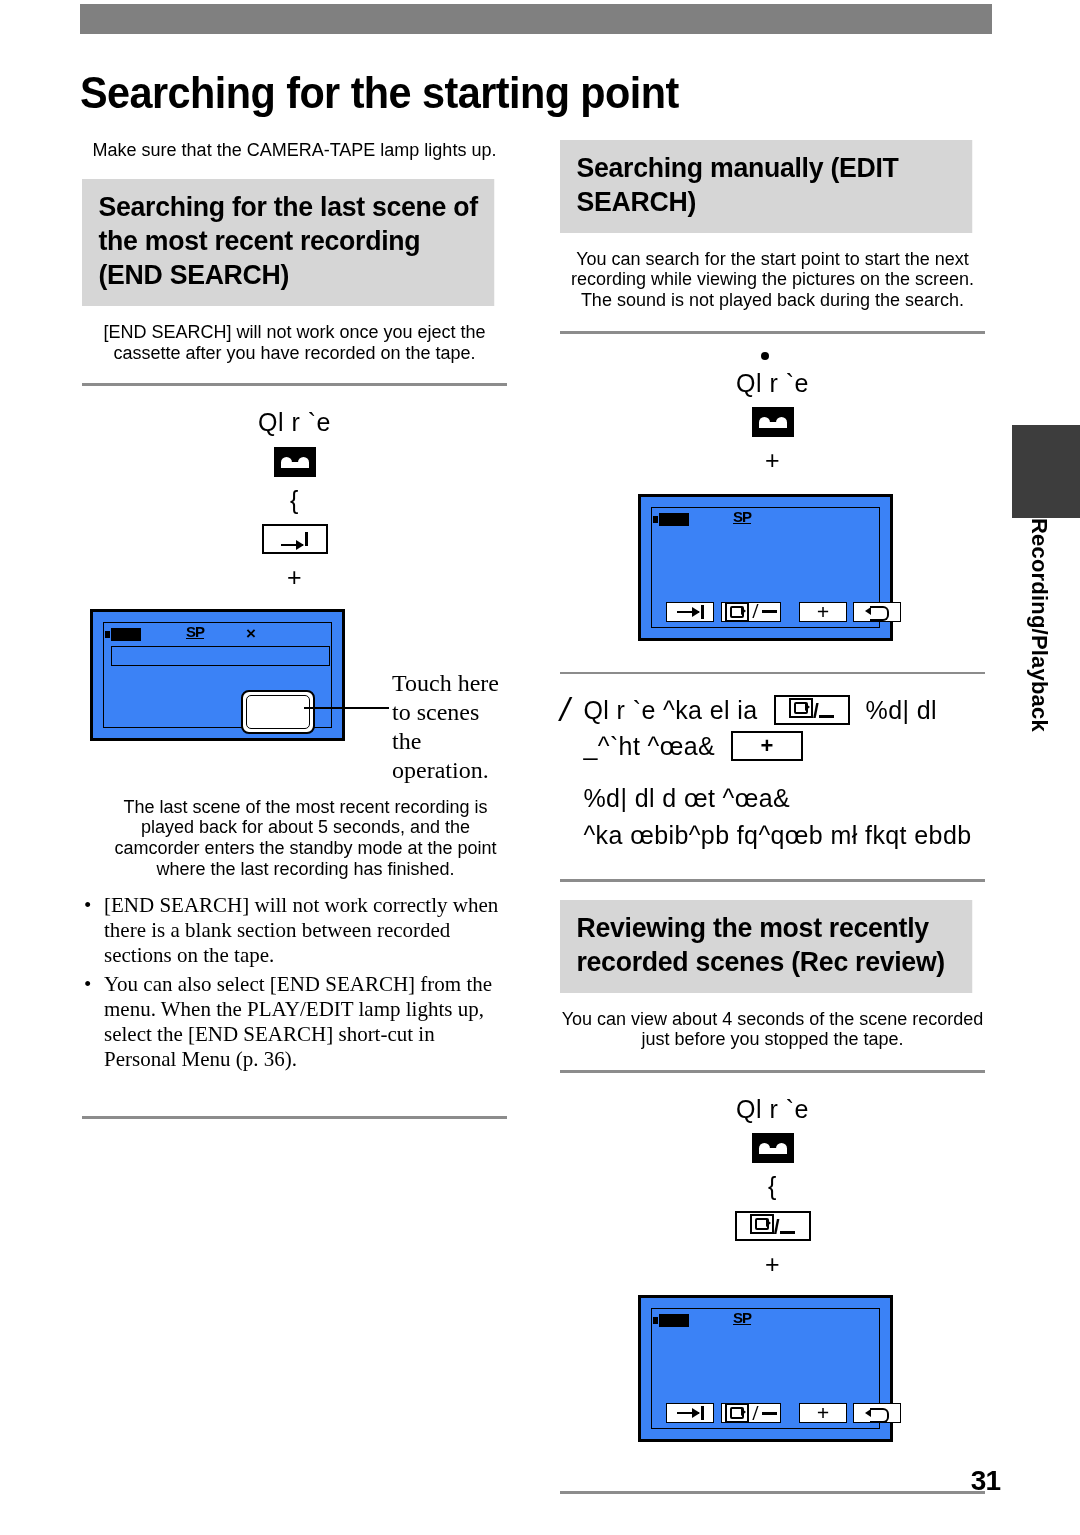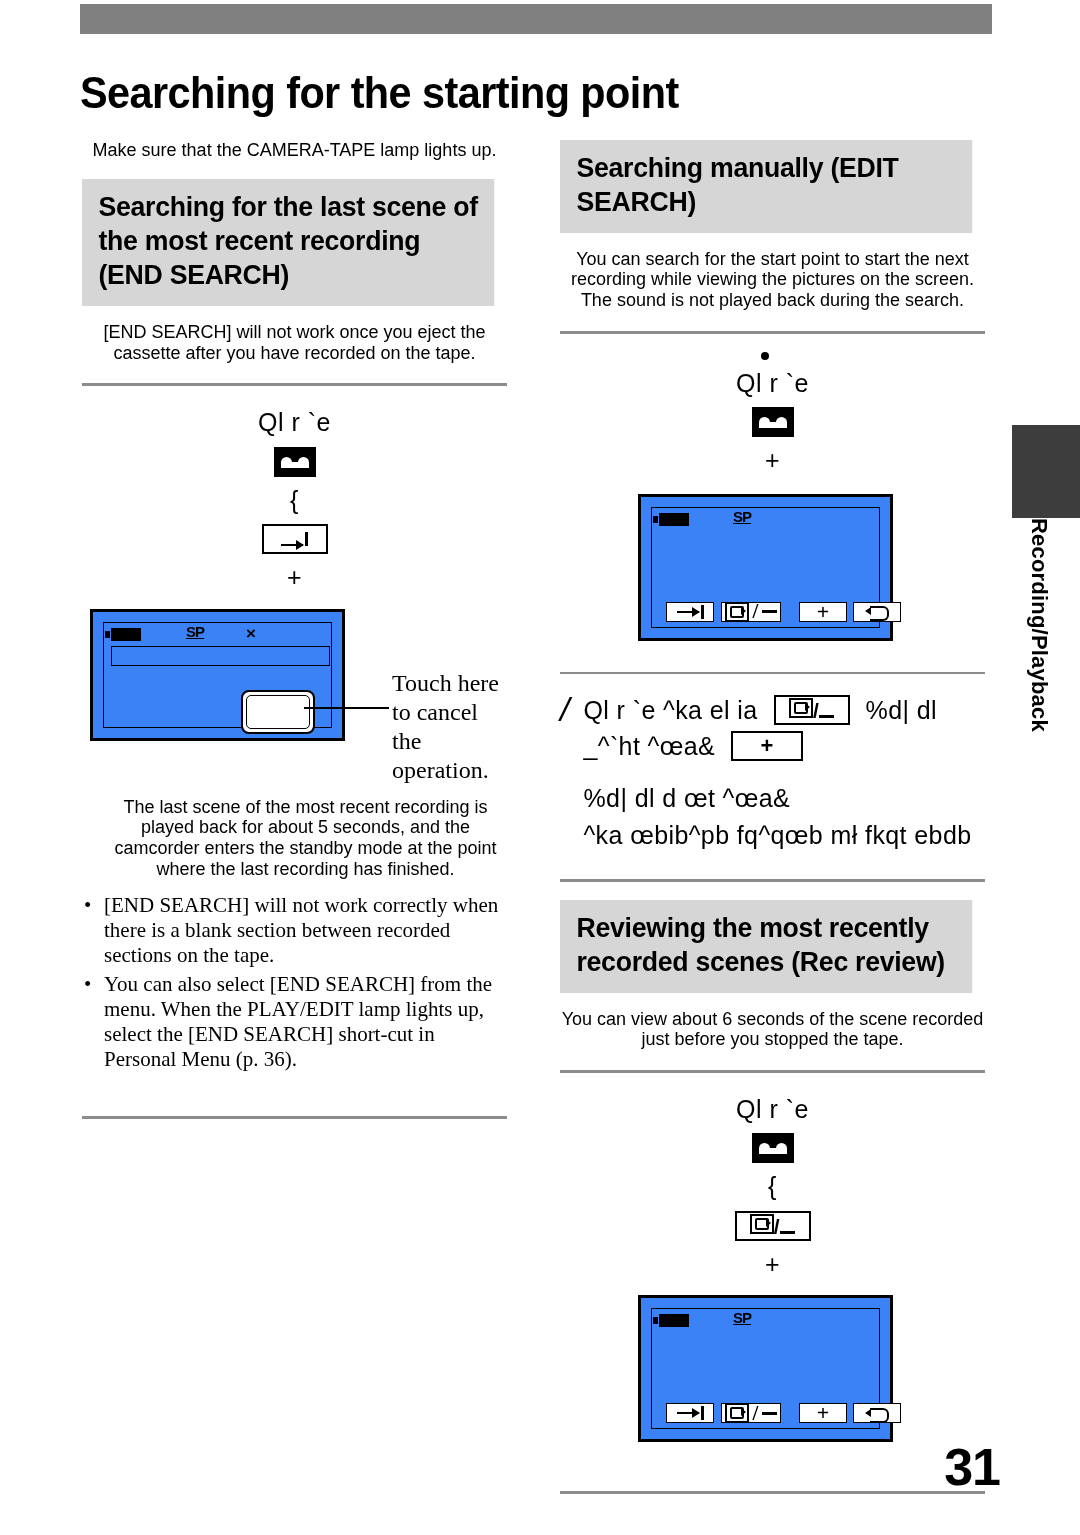--- a/index.html
+++ b/index.html
@@ -364,21 +364,21 @@
     white-space: nowrap;
   }
 
   
   #page-number {
     position: absolute;
     right: 80px;
     bottom: 38px;
     font-family: "Liberation Sans", sans-serif;
     font-weight: bold;
-    font-size: 52px;
+    font-size: 28px;
     letter-spacing: -1px;
   }
 </style>
 </head>
 <body>
 
 <div id="top-bar"></div>
 
 <h1 id="page-title">Searching for the starting point</h1>
 
@@ -407,21 +407,21 @@
   <div style="position:relative; height:150px; margin-top:6px;">
     <div class="lcd" style="position:absolute; left:8px; top:0; width:255px; height:132px;">
       <div class="lcd-inner"></div>
       <span class="batt"></span>
       <span class="sp" style="left:93px;">SP</span>
       <span class="xmark" style="left:153px;">×</span>
       <span class="topbar" style="left:18px; right:12px; top:34px; height:18px;"></span>
       <span class="cancel-btn" style="left:148px; top:78px; width:70px; height:40px;"></span>
     </div>
     <div class="callout-line" style="left:222px; top:98px; width:85px;"></div>
-    <div class="callout-text" style="left:310px; top:60px; width:120px;">Touch here to cancel the operation.</div>
+    <div class="callout-text" style="left:310px; top:60px; width:120px;">Touch here to scenes the operation.</div>
   </div>
 
   <p class="body-text" style="margin-top:38px; padding-left:22px;">The last scene of the most recent recording is played back for about 5 seconds, and the camcorder enters the standby mode at the point where the last recording has finished.</p>
 
   <ul class="notes">
     <li>[END SEARCH] will not work correctly when there is a blank section between recorded sections on the tape.</li>
     <li>You can also select [END SEARCH] from the menu. When the PLAY/EDIT lamp lights up, select the [END SEARCH] short-cut in Personal Menu (p. 36).</li>
   </ul>
 
   <div class="rule" style="margin-top:44px;"></div>
@@ -494,21 +494,21 @@
       <div class="ln">
         <span class="cipher">^ka œbib^pb fq^qœb mł fkqt ebdb</span>
       </div>
     </div>
   </div>
 
   <div class="rule" style="margin-top:26px;"></div>
 
   <div class="section-head">Reviewing the most recently recorded scenes (Rec review)</div>
 
-  <p class="body-text">You can view about 6 seconds of the scene recorded just before you stopped the tape.</p>
+  <p class="body-text">You can view about 4 seconds of the scene recorded just before you stopped the tape.</p>
 
   <div class="rule"></div>
 
   <div class="instr-line">
     <span class="cipher">Ql r `e</span>
     <span class="icon-tape">
         <i></i>
       </span>
     <span class="cipher">{</span>
     <span class="btn-box" style="min-width:62px;">

